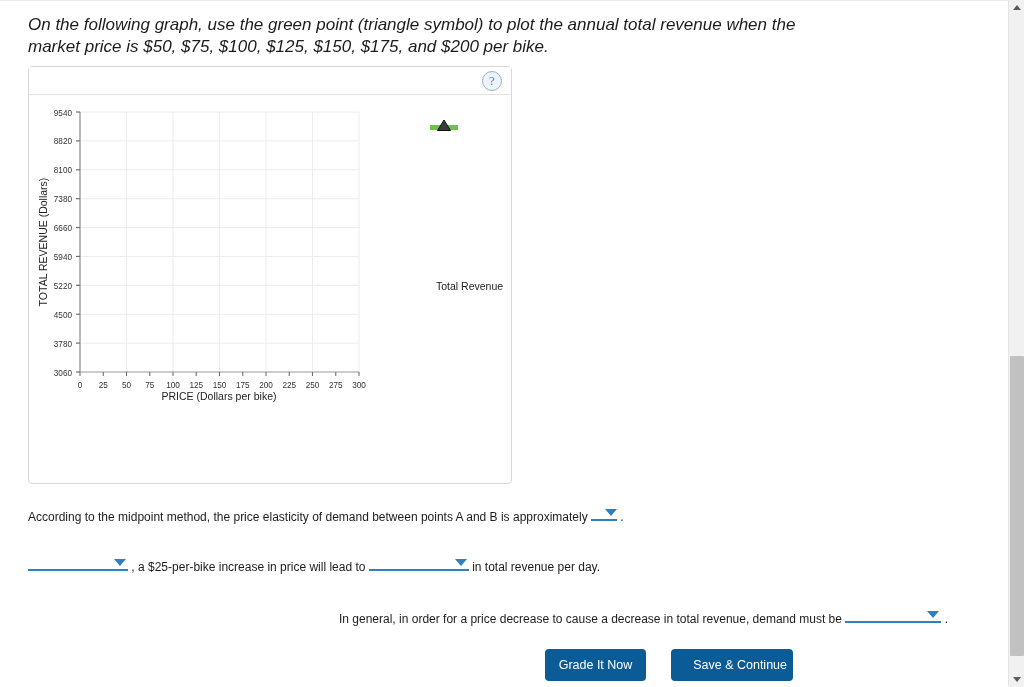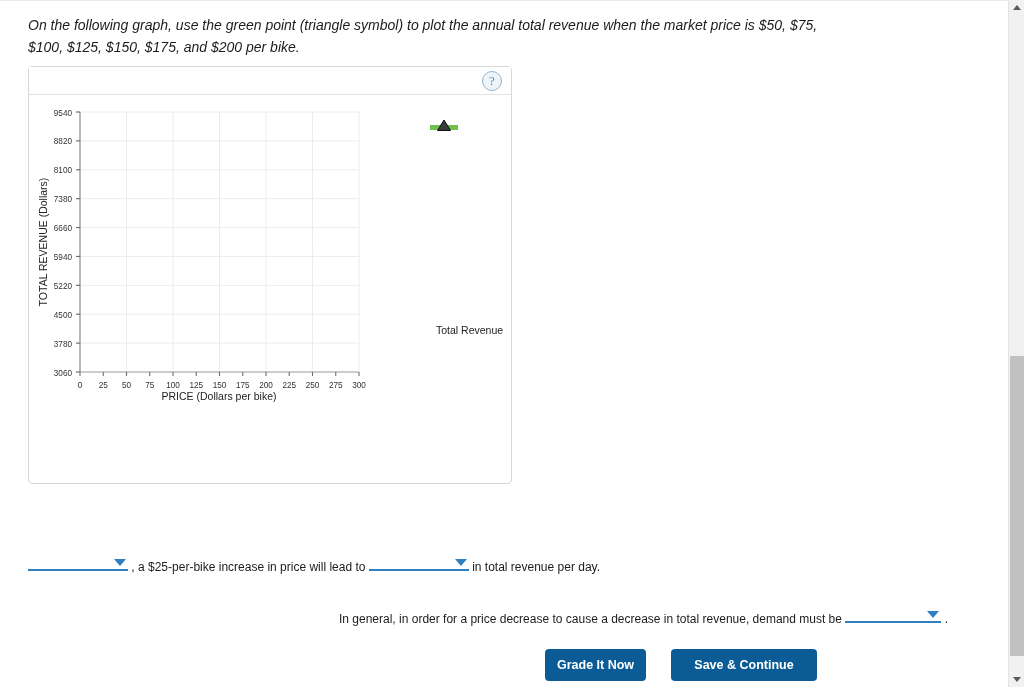--- a/index.html
+++ b/index.html
@@ -28,21 +28,21 @@
     height: 687px;
     background: #ffffff;
   }
 
   .prompt {
     position: absolute;
     left: 28px;
     top: 14px;
     width: 790px;
     font-style: italic;
-    font-size: 14px;
+    font-size: 17px;
     line-height: 22px;
     color: #1c1c1c;
   }
 
   
   .graph-panel {
     position: absolute;
     left: 28px;
     top: 66px;
     width: 484px;
@@ -86,21 +86,20 @@
   }
   .chart-svg { display: block; }
 
   .legend-label {
     position: absolute;
     left: 407px;
     top: 185px;
     font-size: 10.5px;
     color: #222;
     white-space: nowrap;
-    margin-top: 44px;
   }
 
   
   .qtext {
     position: absolute;
     font-size: 12px;
     color: #1c1c1c;
     line-height: 21px;
   }
   .q1 { left: 28px; top: 506px; width: 920px; }
@@ -129,30 +128,30 @@
   }
   .dd-sm .arrow { right: 0px; }
 
   .line2 { display: block; margin-top: 9px; }
 
   
   .btn {
     position: absolute;
     background: #0b5c96;
     color: #ffffff;
-    font-weight: bold;
+    font-weight: normal;
     font-size: 12.5px;
     border: none;
     border-radius: 4px;
     height: 32px;
     cursor: pointer;
     font-family: "Liberation Sans", sans-serif;
   }
   .btn-grade { left: 545px; top: 649px; width: 101px; }
-  .btn-save  { left: 671px; top: 649px; width: 146px; }
+  .btn-save  { left: 671px; top: 649px; width: 122px; text-align: right; }
 
   
   .scrollbar {
     position: absolute;
     right: 0; top: 0;
     width: 16px;
     height: 687px;
     background: #f1f1f1;
     border-left: 1px solid #e4e4e4;
   }
@@ -290,20 +289,25 @@
             <rect x="401" y="30" width="28" height="5" fill="#6ec24a"></rect>
             <polygon points="415,25 421.5,35.5 408.5,35.5" fill="#3a3a3a" stroke="#111" stroke-width="1"></polygon>
           </g>
         <g></g>
           </svg>
 
         <div class="legend-label">Total Revenue</div>
       </div>
     </div>
 
+    <div class="qtext q1">
+      <span>According to the midpoint method, the price elasticity of demand between points A and B is approximately</span>
+      <span class="dd dd-sm"><span class="arrow"></span></span>
+      <span>.</span>
+    </div>
 
     <div class="qtext q2">
       <span class="line2">
         <span class="dd dd-md"><span class="arrow"></span></span>
         <span>, a $25-per-bike increase in price will lead to</span>
         <span class="dd dd-md"><span class="arrow"></span></span>
         <span>in total revenue per day.</span>
       </span>
     </div>
 

